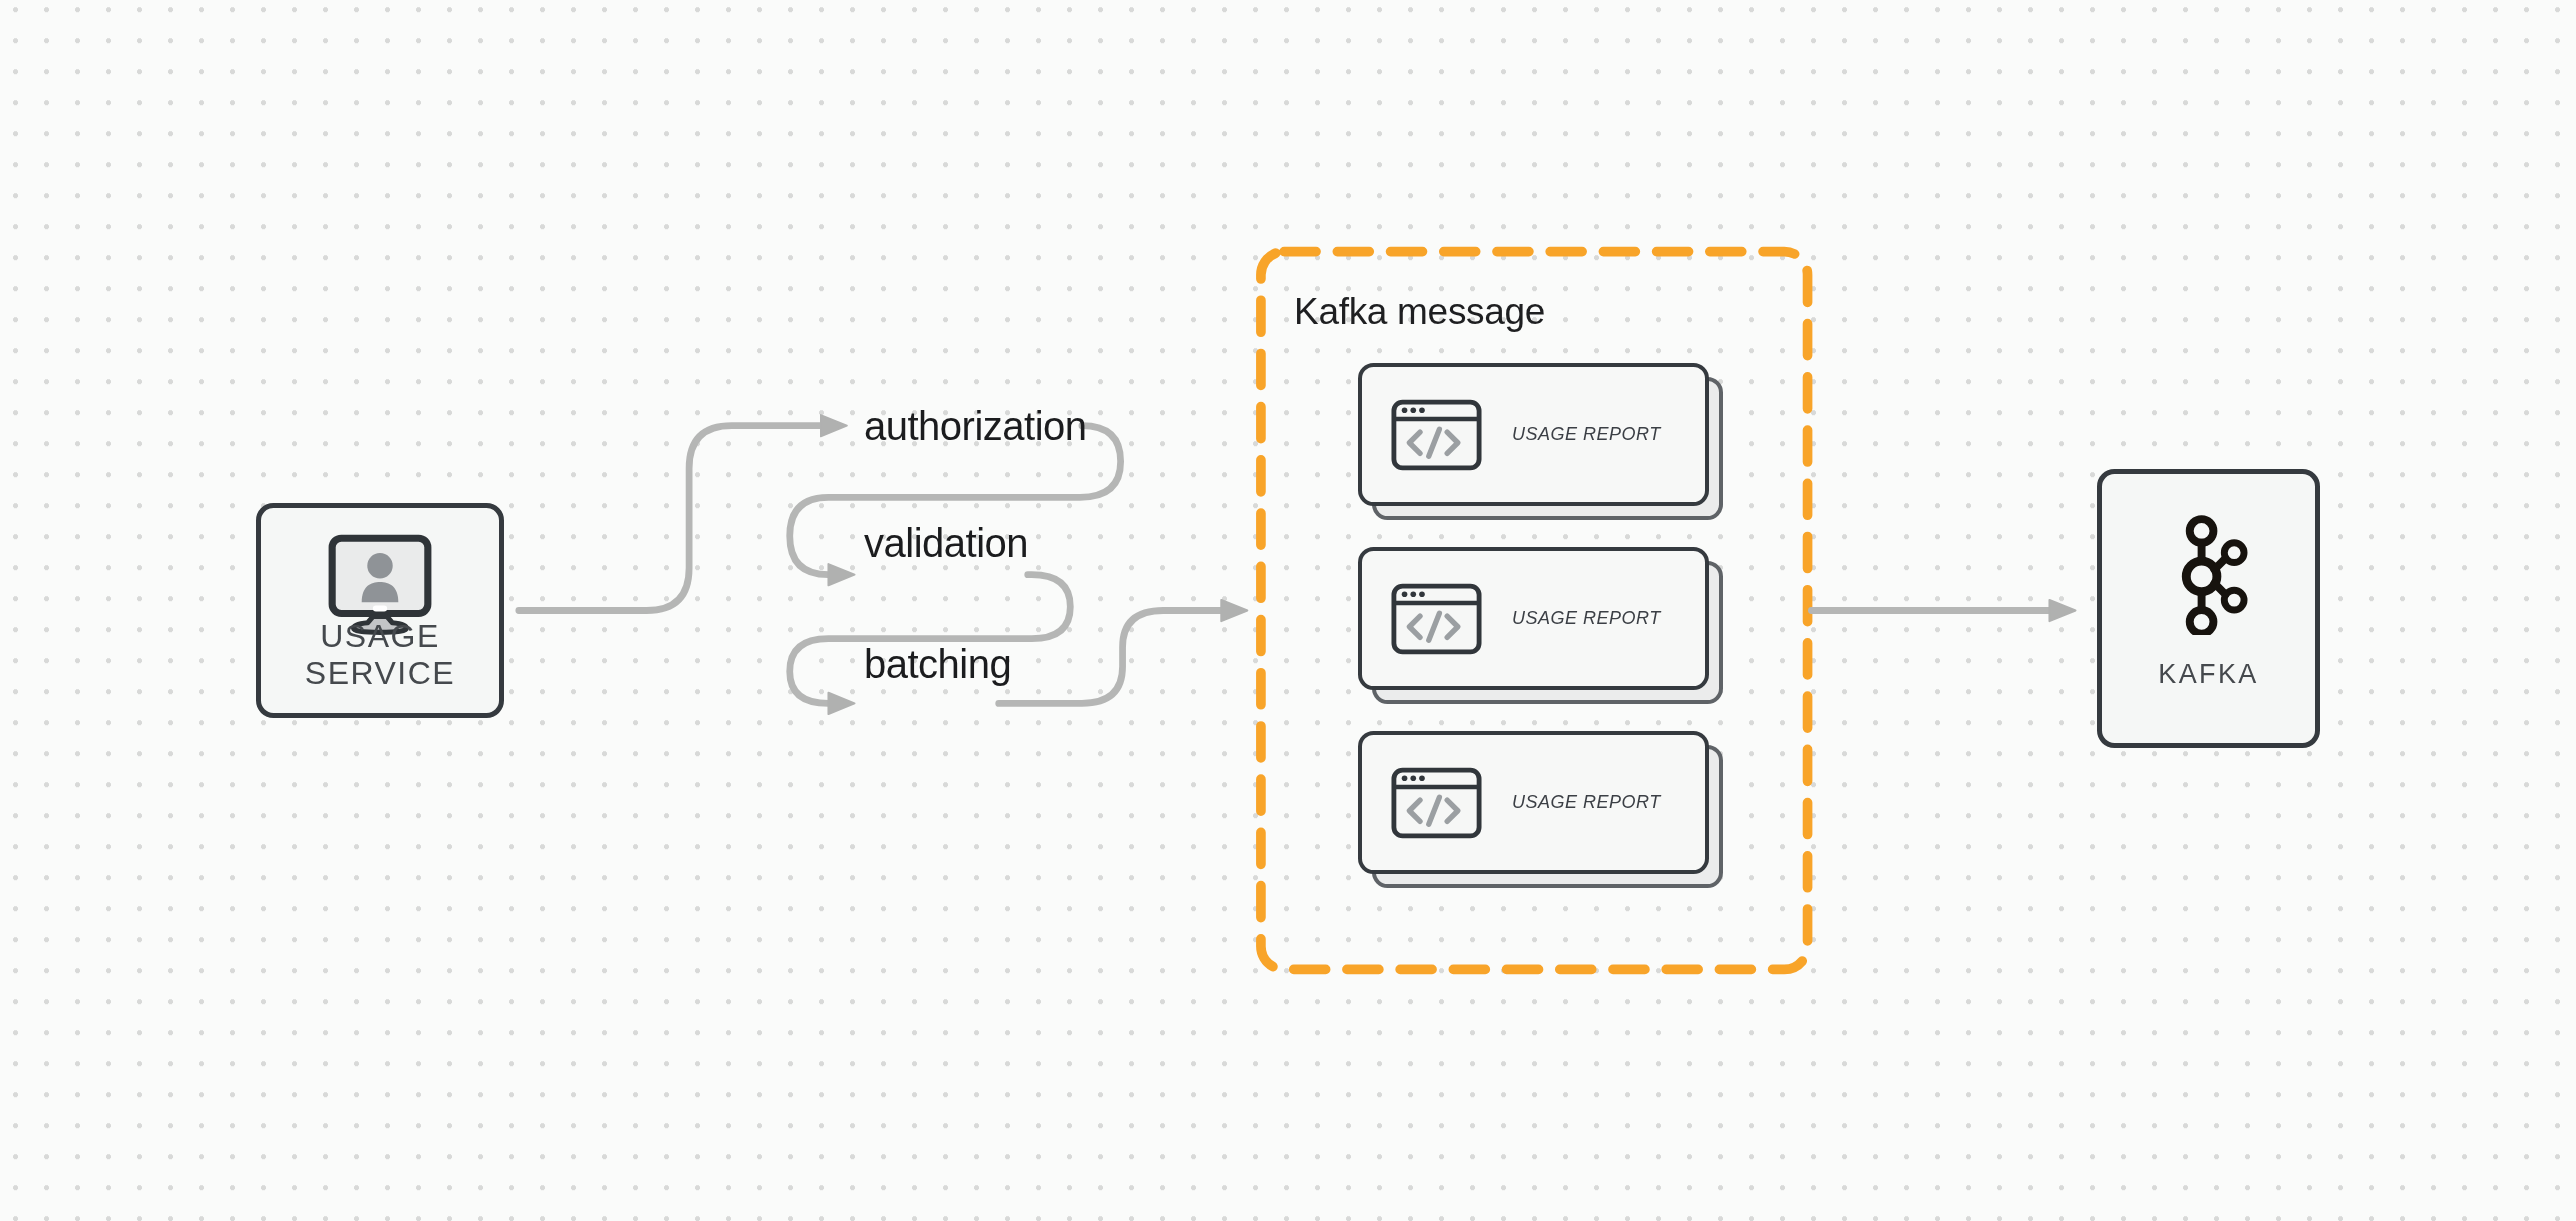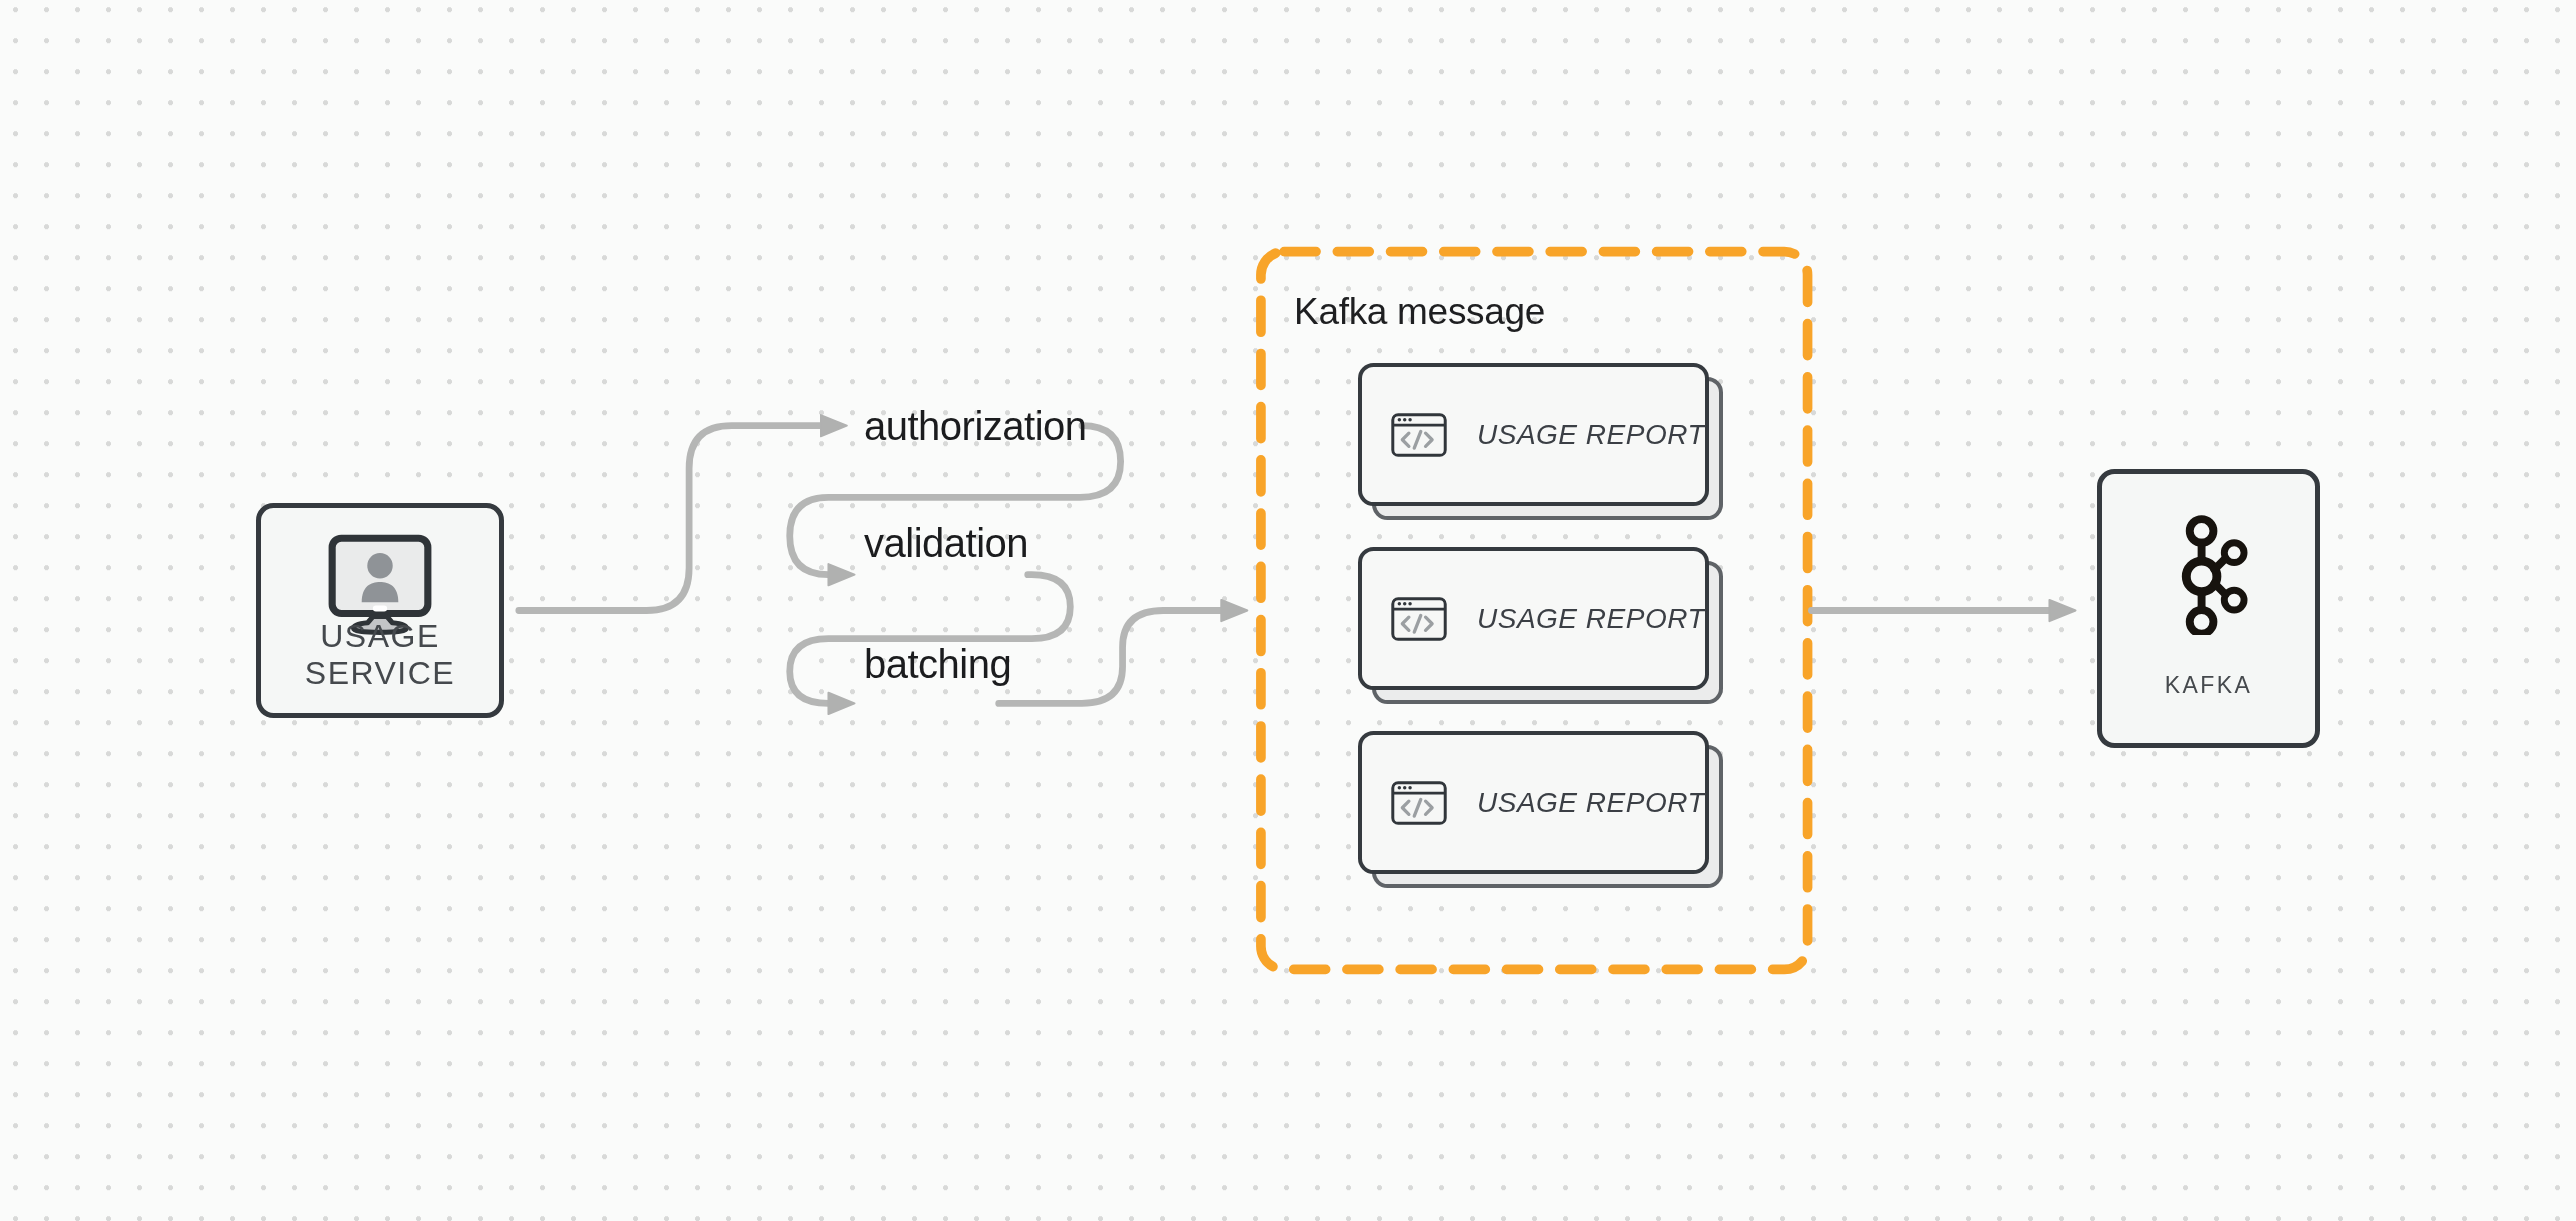--- a/index.html
+++ b/index.html
@@ -37,21 +37,21 @@
   .node-usage-service { left: 256px; top: 503px; width: 248px; height: 215px; }
   .node-kafka        { left: 2097px; top: 469px; width: 223px; height: 279px; }
   .node-label {
     position: absolute;
     width: 100%;
     text-align: center;
     color: #45494d;
     font-weight: 400;
   }
   .node-usage-service .node-label { bottom: 21px; font-size: 32px; letter-spacing: 1.5px; }
-  .node-kafka .node-label { bottom: 44px; font-size: 23px; letter-spacing: 2.4px; }
+  .node-kafka .node-label { bottom: 53px; font-size: 27px; letter-spacing: 2.4px; }
   .node-usage-service .node-icon { margin-top: 25px; }
   .node-kafka .node-icon { margin-top: 27px; }
 
   
   .flow-label {
     position: absolute;
     left: 864px;
     transform: translateY(-50%);
     font-size: 40px;
     font-weight: 500;
@@ -97,21 +97,21 @@
     width: 100%; height: 100%;
     background: #f7f8f7;
     border: 4.8px solid #353a3f;
     border-radius: 15.5px;
     display: flex;
     align-items: center;
     padding-left: 29px;
   }
   .card-label {
     margin-left: 30px;
-    font-size: 28px;
+    font-size: 18px;
     font-style: italic;
     font-weight: 500;
     letter-spacing: 0.5px;
     color: #3b3f45;
     white-space: nowrap;
   }
 </style>
 </head>
 <body>
 

